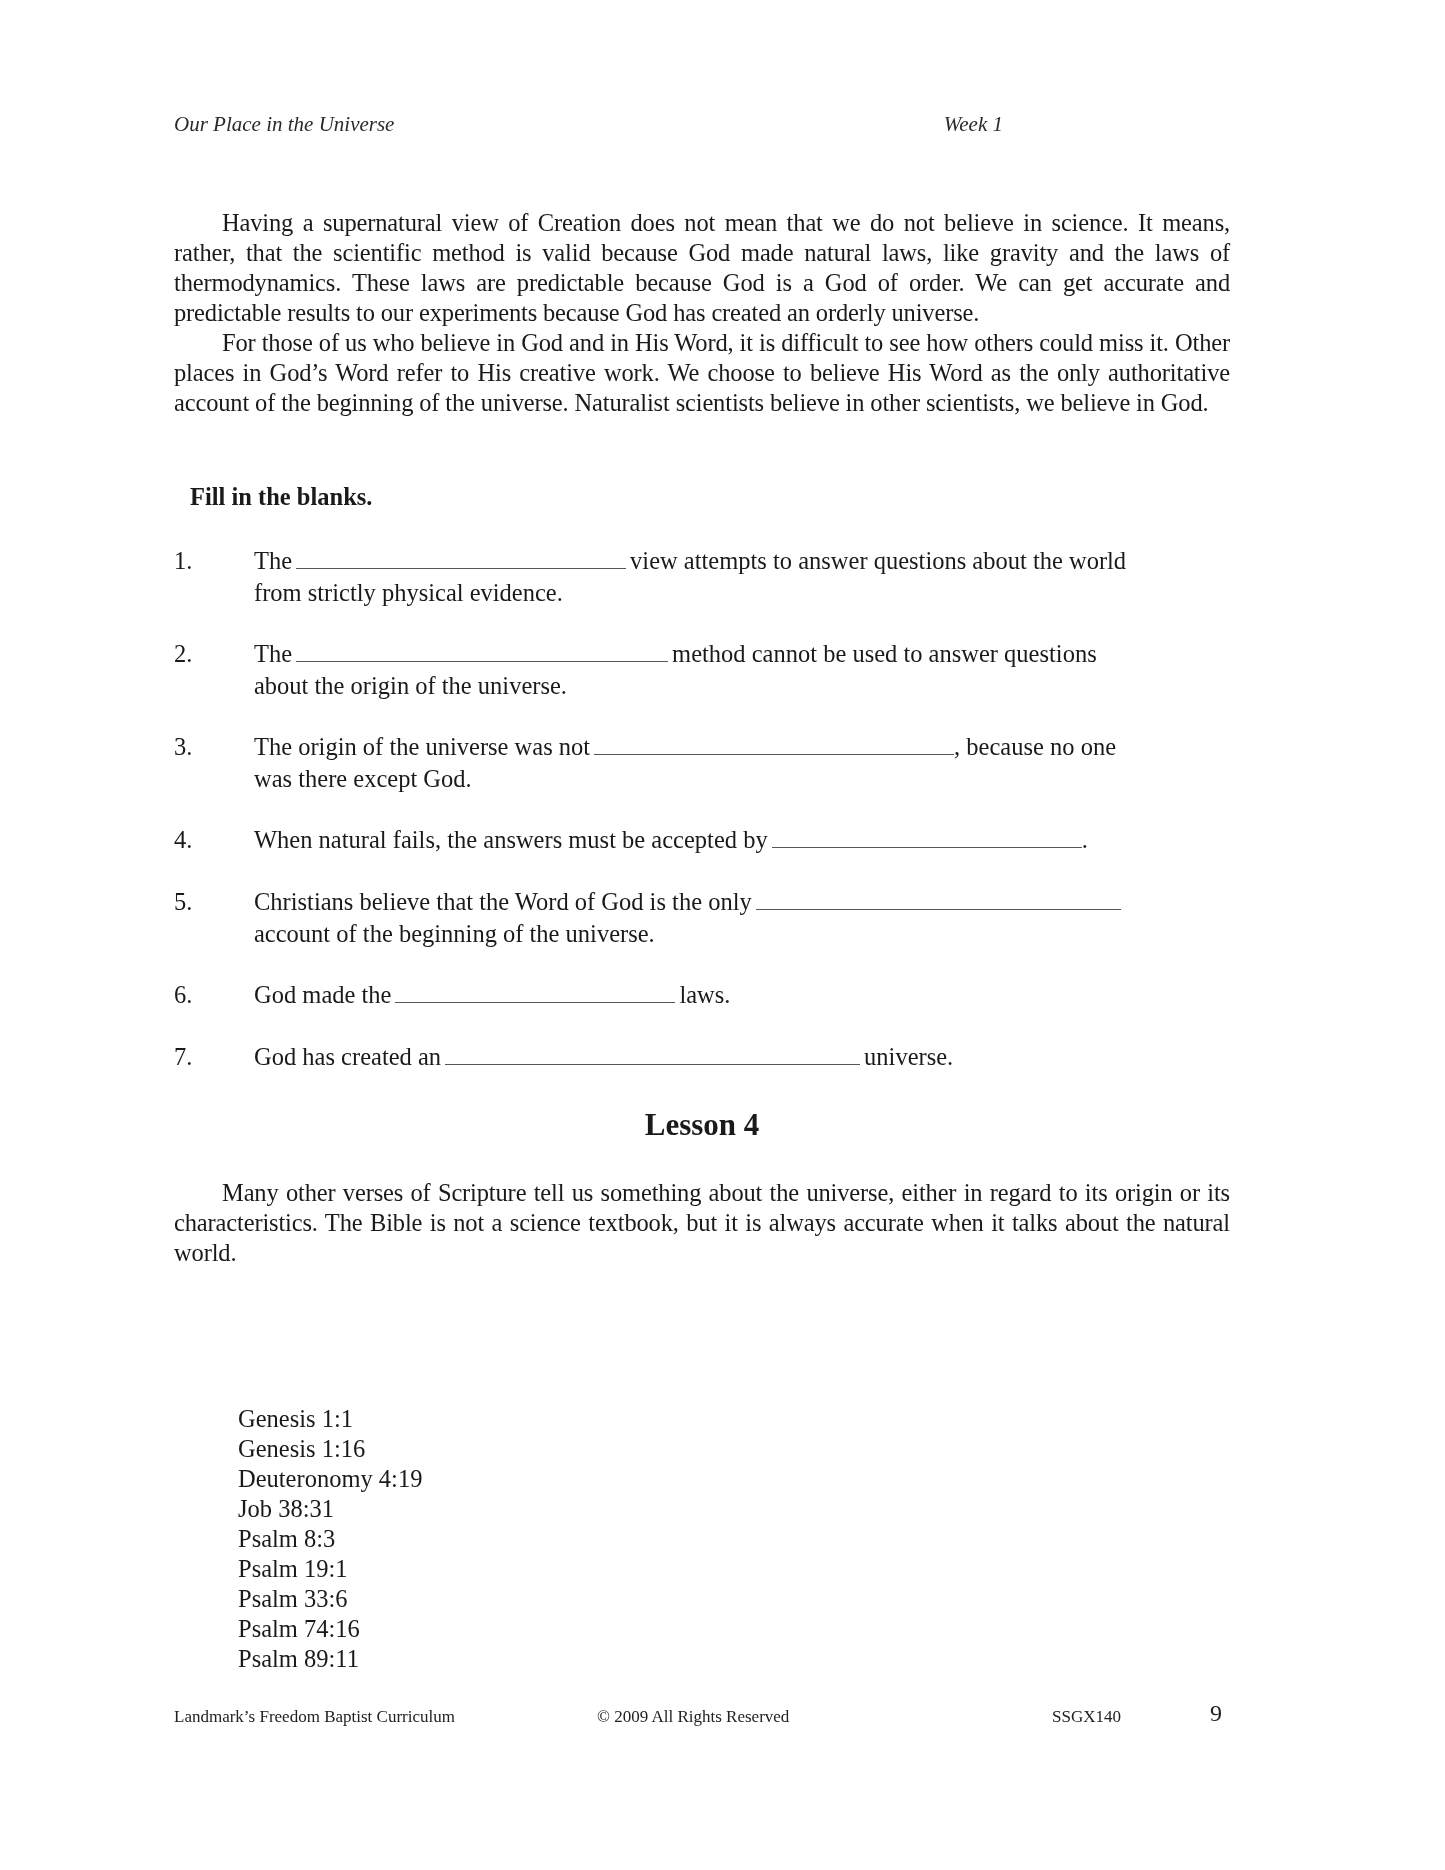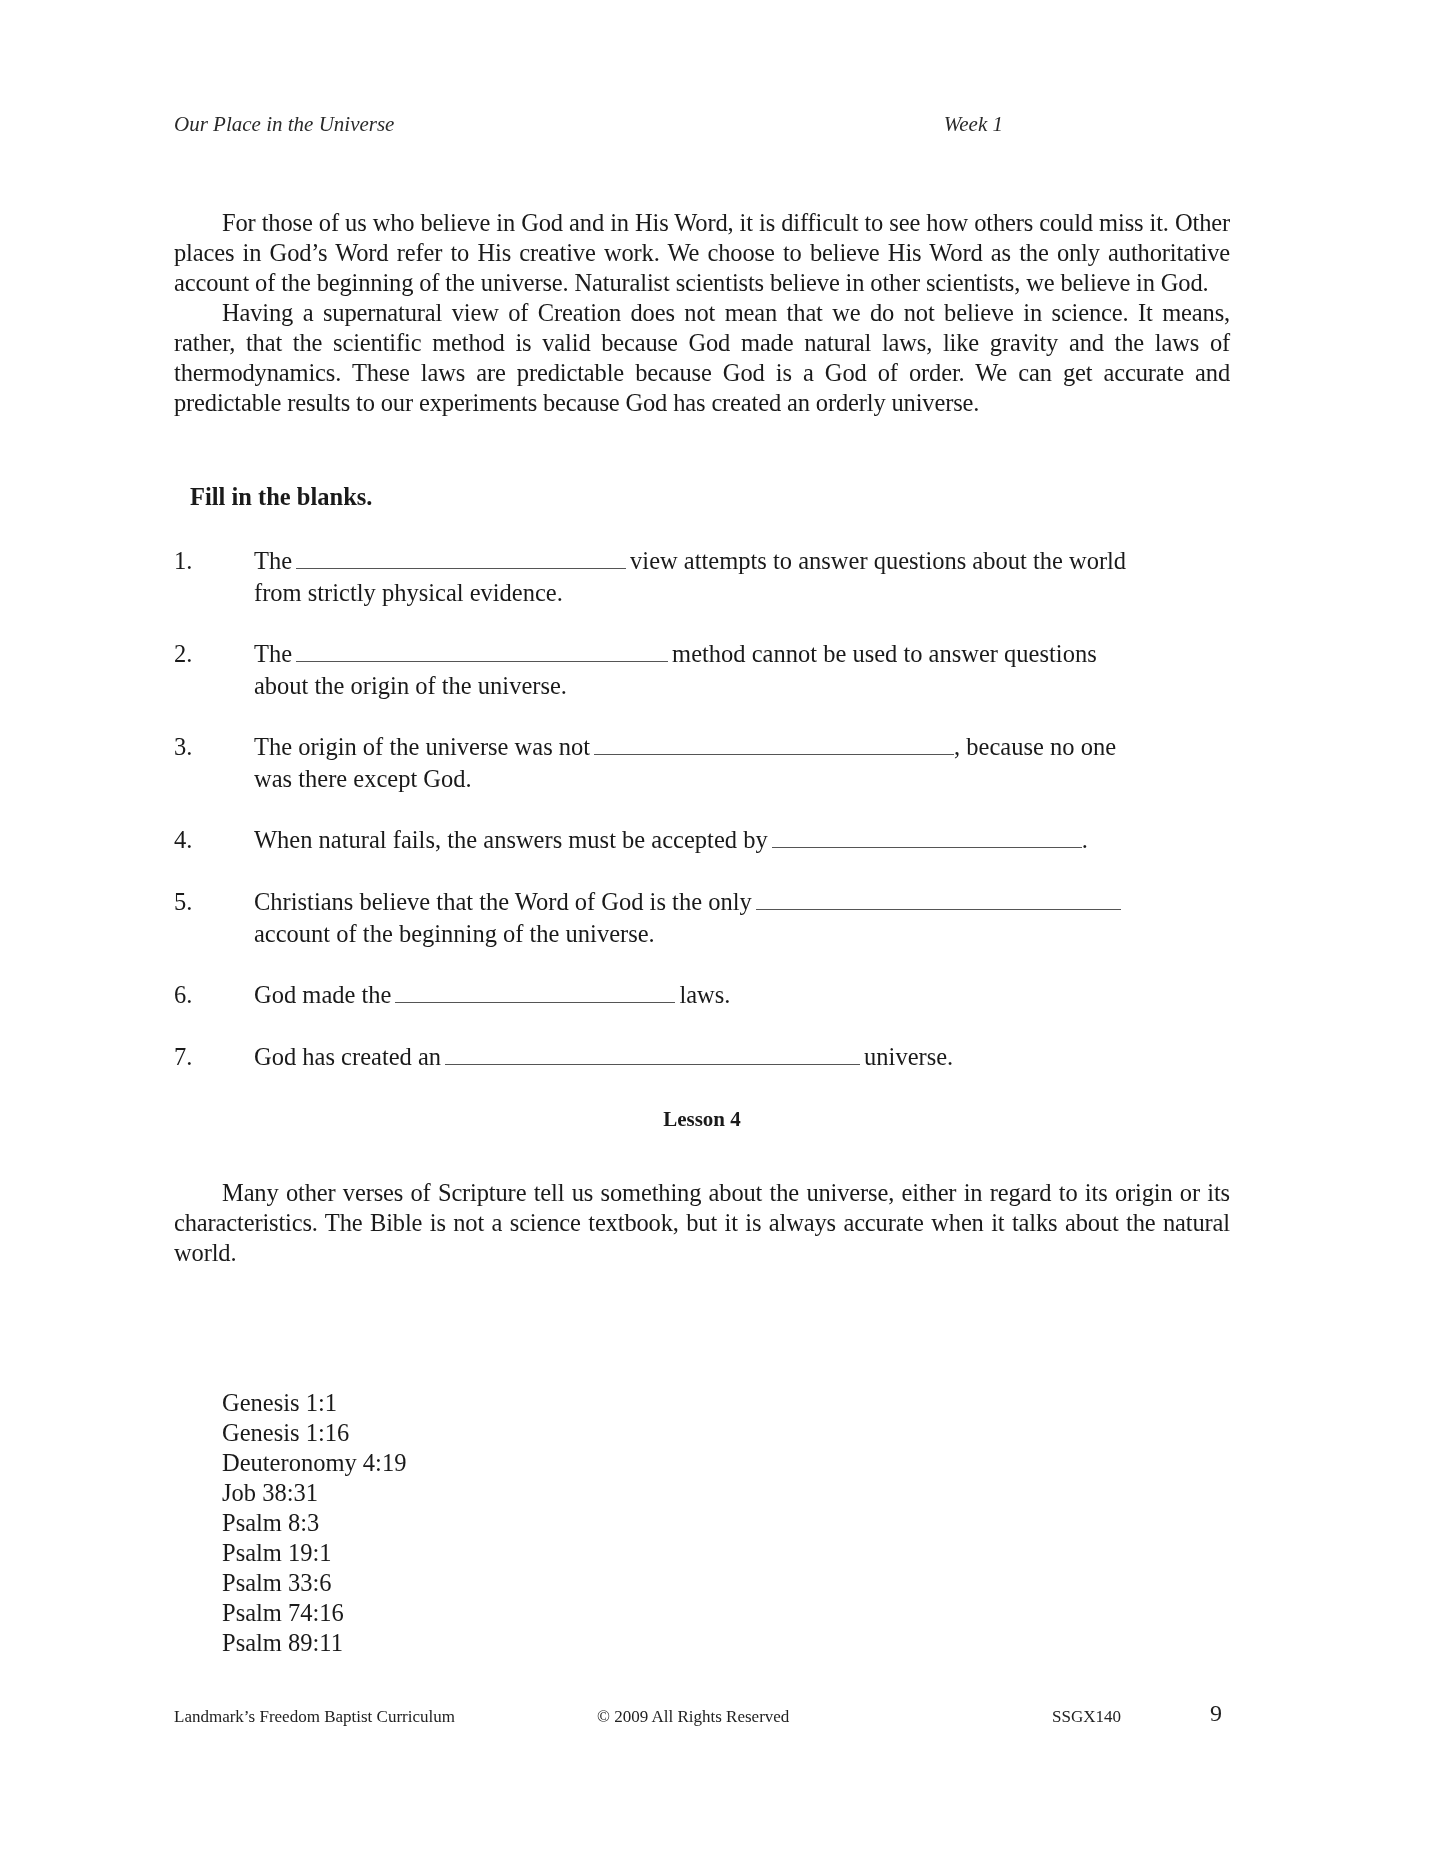--- a/index.html
+++ b/index.html
@@ -12,42 +12,42 @@
   .body-text { position: absolute; left: 162px; width: 1056px; font-size: 24.5px; line-height: 30px;
                text-align: justify; letter-spacing: -0.15px; }
   .body-text p { margin: 0; text-indent: 48px; }
   .p1 { top: 208px; }
   .instr { position: absolute; left: 162px; font-weight: bold; font-size: 24.5px; margin-left: 16px; }
   .fill-instr { top: 483px; }
   .q { position: absolute; left: 162px; width: 1060px; font-size: 24.5px; line-height: 32px; }
   .q .num { position: absolute; left: 0; top: 0; }
   .q .txt { position: absolute; left: 80px; width: 960px; }
   .blank { display: inline-block; border-bottom: 1.5px solid #555; height: 22px; vertical-align: baseline; margin: 0 4px; }
-  .lesson { position: absolute; top: 1107px; left: 0; width: 1380px; text-align: center; font-weight: bold; font-size: 21px; }
+  .lesson { position: absolute; top: 1107px; left: 0; width: 1380px; text-align: center; font-weight: bold; font-size: 31px; }
   .p2 { top: 1178px; }
   .write-instr { position: absolute; left: 162px; top: 1290px; width: 1060px; font-weight: bold; font-size: 24.5px; line-height: 31px; }
-  .verses { position: absolute; left: 210px; top: 1388px; font-size: 24.5px; line-height: 30px; list-style: none; margin: 0; padding: 0; }
+  .verses { position: absolute; left: 210px; top: 1388px; font-size: 24.5px; line-height: 30px; list-style: none; margin: 16px; padding: 0; }
   .verses li { margin: 0; padding: 0; }
   .footer { position: absolute; top: 1707px; font-size: 17px; color: #222; }
   .f-left { left: 162px; }
   .f-center { left: 585px; }
   .f-code { left: 1040px; }
   .f-page { left: 1198px; top: 1700px; font-size: 24px; }
 </style>
 </head>
 <body>
 
 <div class="page">
 
   <div class="hdr hdr-left">Our Place in the Universe</div>
   <div class="hdr hdr-right">Week 1</div>
 
   <div class="body-text p1">
+    <p>Having a supernatural view of Creation does not mean that we do not believe in science. It means, rather, that the scientific method is valid because God made natural laws, like gravity and the laws of thermodynamics. These laws are predictable because God is a God of order. We can get accurate and predictable results to our experiments because God has created an orderly universe.</p>
     <p>For those of us who believe in God and in His Word, it is difficult to see how others could miss it. Other places in God’s Word refer to His creative work. We choose to believe His Word as the only authoritative account of the beginning of the universe. Naturalist scientists believe in other scientists, we believe in God.</p>
-    <p>Having a supernatural view of Creation does not mean that we do not believe in science. It means, rather, that the scientific method is valid because God made natural laws, like gravity and the laws of thermodynamics. These laws are predictable because God is a God of order. We can get accurate and predictable results to our experiments because God has created an orderly universe.</p>
   </div>
 
   <div class="instr fill-instr">Fill in the blanks.</div>
 
   <div class="q" style="top:545px;">
     <span class="num">1.</span>
     <div class="txt">
       <span>The</span><span class="blank" style="width:330px;"></span><span>view attempts to answer questions about the world</span><br>
       <span>from strictly physical evidence.</span>
     </div>

